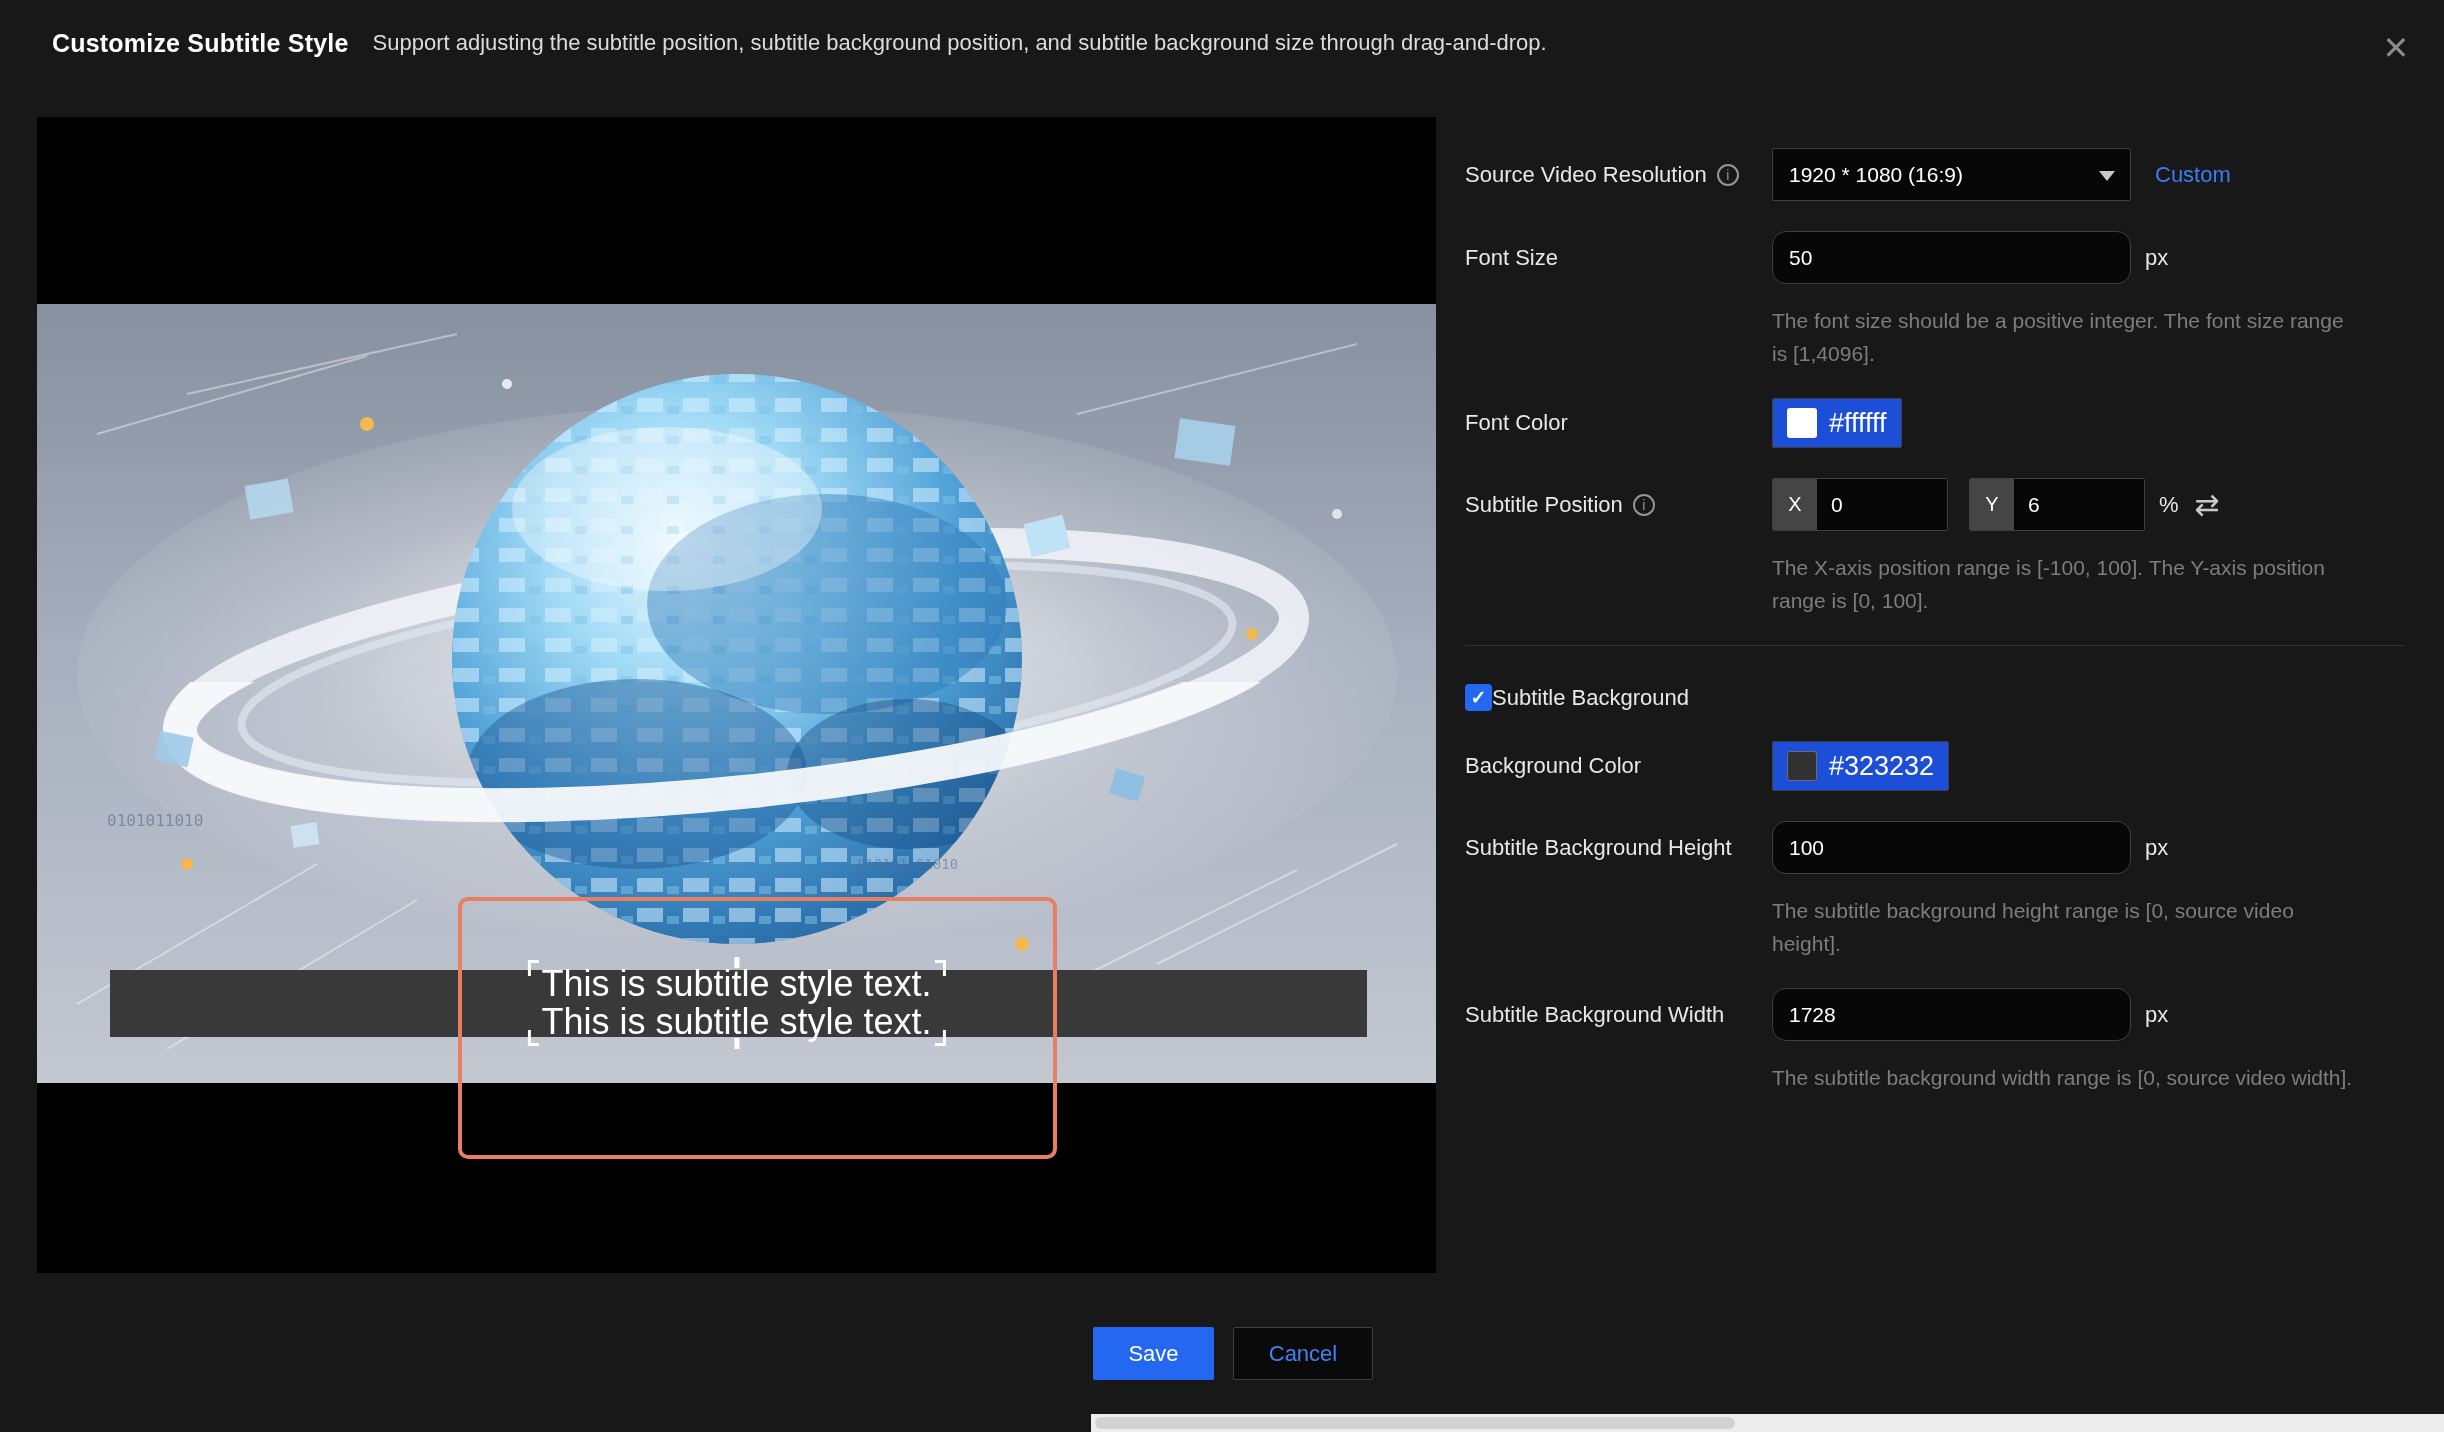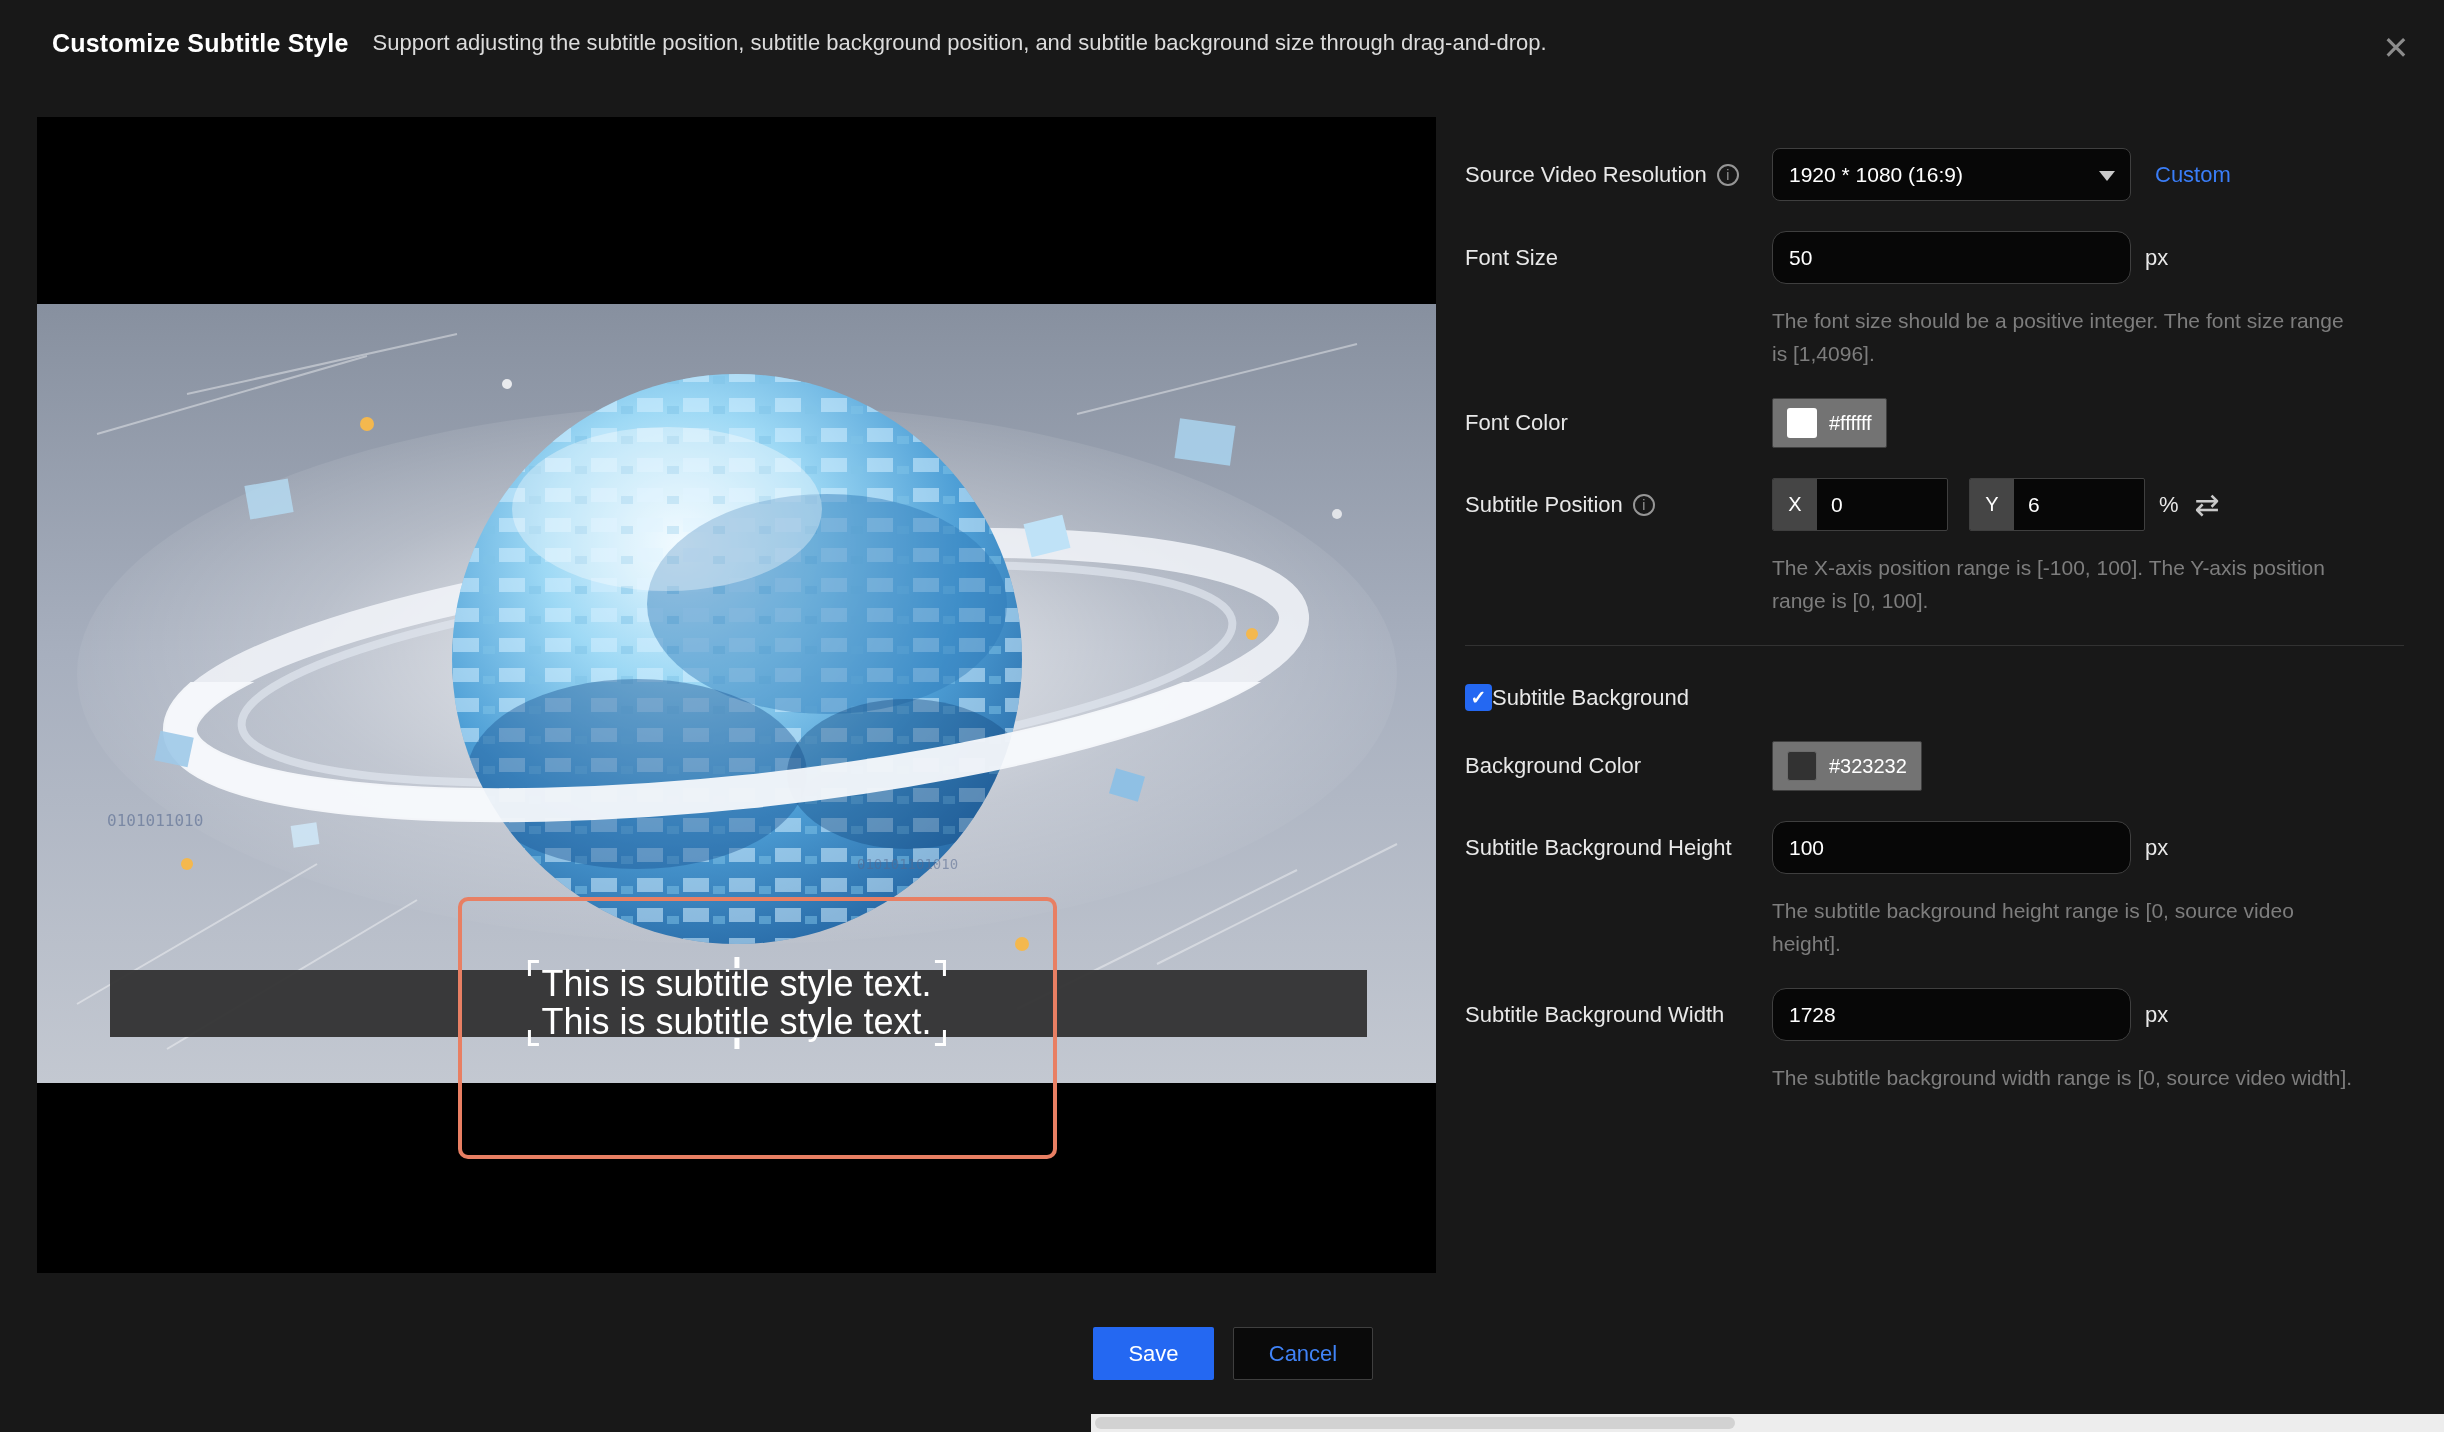--- a/index.html
+++ b/index.html
@@ -37,34 +37,34 @@
   
   .panel { position:absolute; left:1465px; top:148px; width:939px; }
   .panel-title { font-size:25px; font-weight:bold; color:#fff; margin-bottom:26px; }
 
   .field-row { display:flex; align-items:center; margin-bottom:30px; }
   .field-row.tight { margin-bottom:20px; }
   .field-label { width:307px; flex:none; font-size:22px; color:#e8e8e8; display:flex; align-items:center; }
   .info-icon { width:22px; height:22px; border:2px solid #969696; border-radius:50%; display:inline-flex;
                align-items:center; justify-content:center; font-size:14px; color:#969696; margin-left:10px; flex:none; }
 
-  .select { width:359px; height:53px; background:#070707; border:1px solid #3f3f3f; border-radius:8px;
+  .select { width:359px; height:53px; background:#070707; border:1px solid #3f3f3f; border-radius:2px;
             display:flex; align-items:center; padding:0 44px 0 16px; font-size:21px; color:#fff; position:relative; cursor:pointer; }
   .caret { position:absolute; right:15px; top:50%; margin-top:-4px; width:0; height:0;
            border-left:8px solid transparent; border-right:8px solid transparent; border-top:10px solid #c9c9c9; }
 
   .text-input { width:359px; height:53px; background:#070707; border:1px solid #3f3f3f; border-radius:14px;
                 color:#fff; font-size:21px; padding:0 16px; font-family:inherit; outline:none; }
   .unit { font-size:22px; color:#e8e8e8; margin-left:14px; }
   .link { font-size:22px; color:#3a7df7; margin-left:24px; cursor:pointer; text-decoration:none; }
 
   .hint { margin:0 0 28px 307px; max-width:585px; font-size:21px; line-height:33px; color:#7d7d7d; }
 
   .swatch-box { display:flex; align-items:center; height:50px; padding:0 14px; border:1px solid #3f3f3f;
-                background:#737373; border-radius:2px; gap:12px; font-size:20px; color:#fff; cursor:pointer; }
+                background:#1d4ed8; border-radius:2px; gap:12px; font-size:27px; color:#fff; cursor:pointer; }
   .swatch { width:30px; height:30px; border-radius:3px; }
   .swatch.white { background:#ffffff; }
   .swatch.dark { background:#323232; border:1px solid #6d6d6d; }
 
   .xy-group { display:flex; align-items:stretch; height:53px; border:1px solid #3f3f3f; background:#070707; border-radius:2px; overflow:hidden; }
   .xy-chip { width:44px; background:#454545; display:flex; align-items:center; justify-content:center;
              font-size:20px; color:#fff; flex:none; }
   .xy-input { width:130px; background:transparent; border:none; color:#fff; font-size:21px; padding:0 14px;
               font-family:inherit; outline:none; }
   .xy-gap { width:21px; flex:none; }

